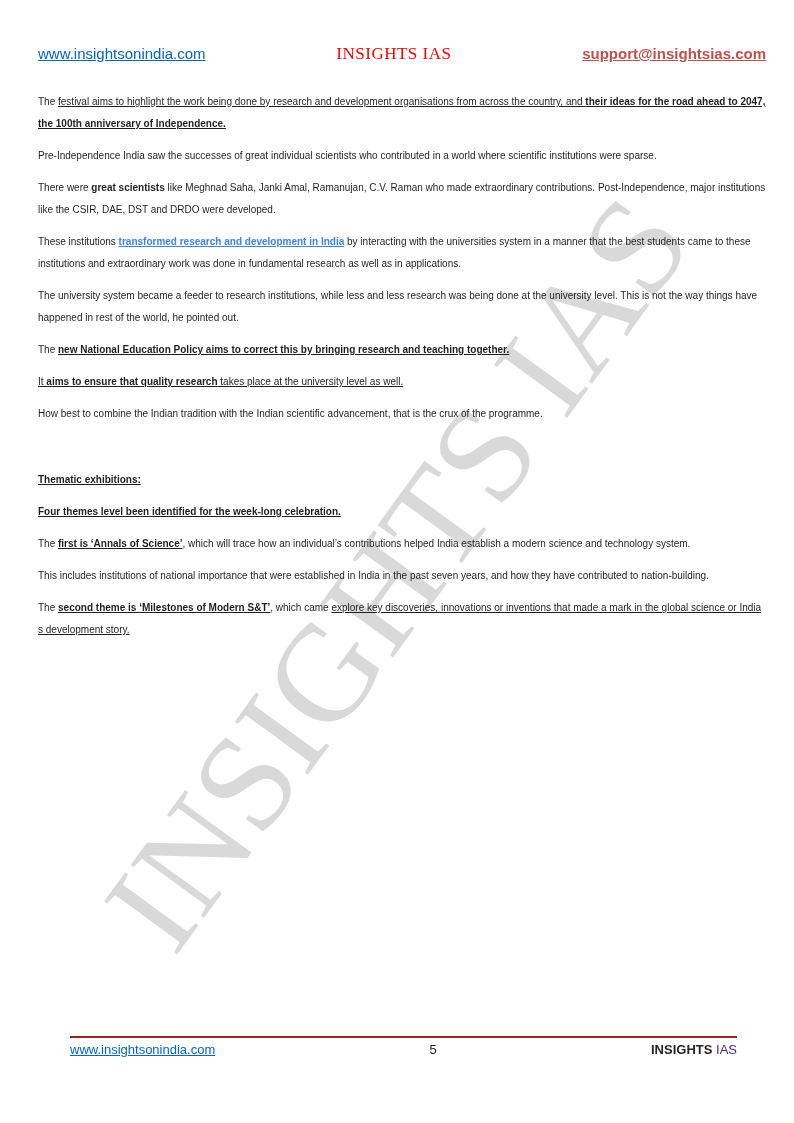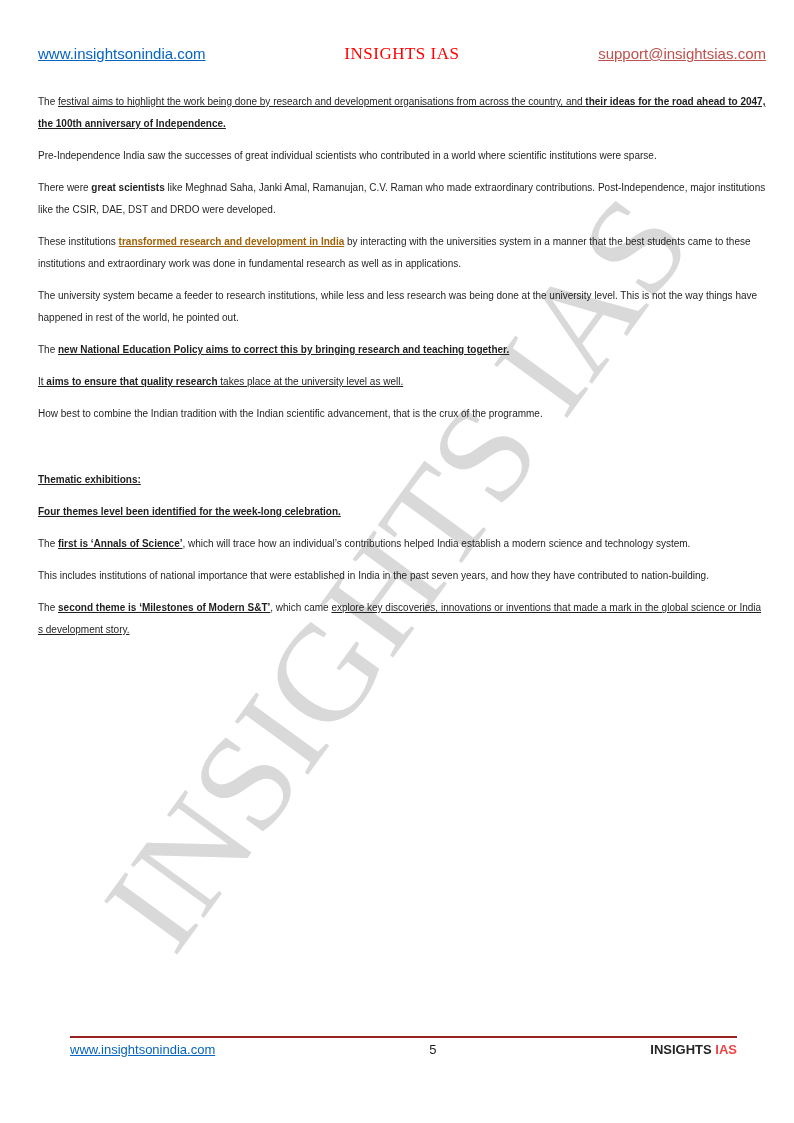--- a/index.html
+++ b/index.html
@@ -32,44 +32,44 @@
   }
   .hdr-link {
     color:#0563C1; text-decoration:underline;
     font-size:15px; cursor:pointer;
   }
   .hdr-brand {
     color:#FF0000;
     font-family:"Liberation Serif", serif;
     font-size:17px; letter-spacing:0.5px;
   }
-  .hdr-support { color:#C0504D; font-weight:400; }
+  .hdr-support { color:#C0504D; font-weight:700; }
   main {
     position:relative; z-index:1;
     padding:27px 28px 0 38px;
   }
   .para { font-size:10px; line-height:22px; margin-bottom:10px; }
   .heading { font-weight:700; text-decoration:underline; }
   .b { font-weight:700; }
   .u { text-decoration:underline; }
-  .link { color:#a16207; cursor:pointer; }
+  .link { color:#3b82f6; cursor:pointer; }
   .spacer { height:34px; }
   footer {
     position:absolute; z-index:1;
     left:70px; top:1036px; width:667px;
   }
   .footer-rule { height:2px; background:#9B2121; }
   .footer-row {
     display:flex; justify-content:space-between; align-items:baseline;
     padding-top:4px; font-size:13px;
   }
   .ftr-link { color:#0563C1; text-decoration:underline; cursor:pointer; }
   .ftr-center { color:#1f1f1f; }
   .ftr-brand { font-weight:700; color:#262626; }
-  .ftr-ias { color:#ef4444; font-weight:700; }
+  .ftr-ias { color:#4c1d95; font-weight:400; }
 </style>
 </head>
 <body>
 
 <div class="page">
 
   <div class="watermark">INSIGHTS IAS</div>
 
   <header>
     <a class="hdr-link">www.insightsonindia.com</a>

